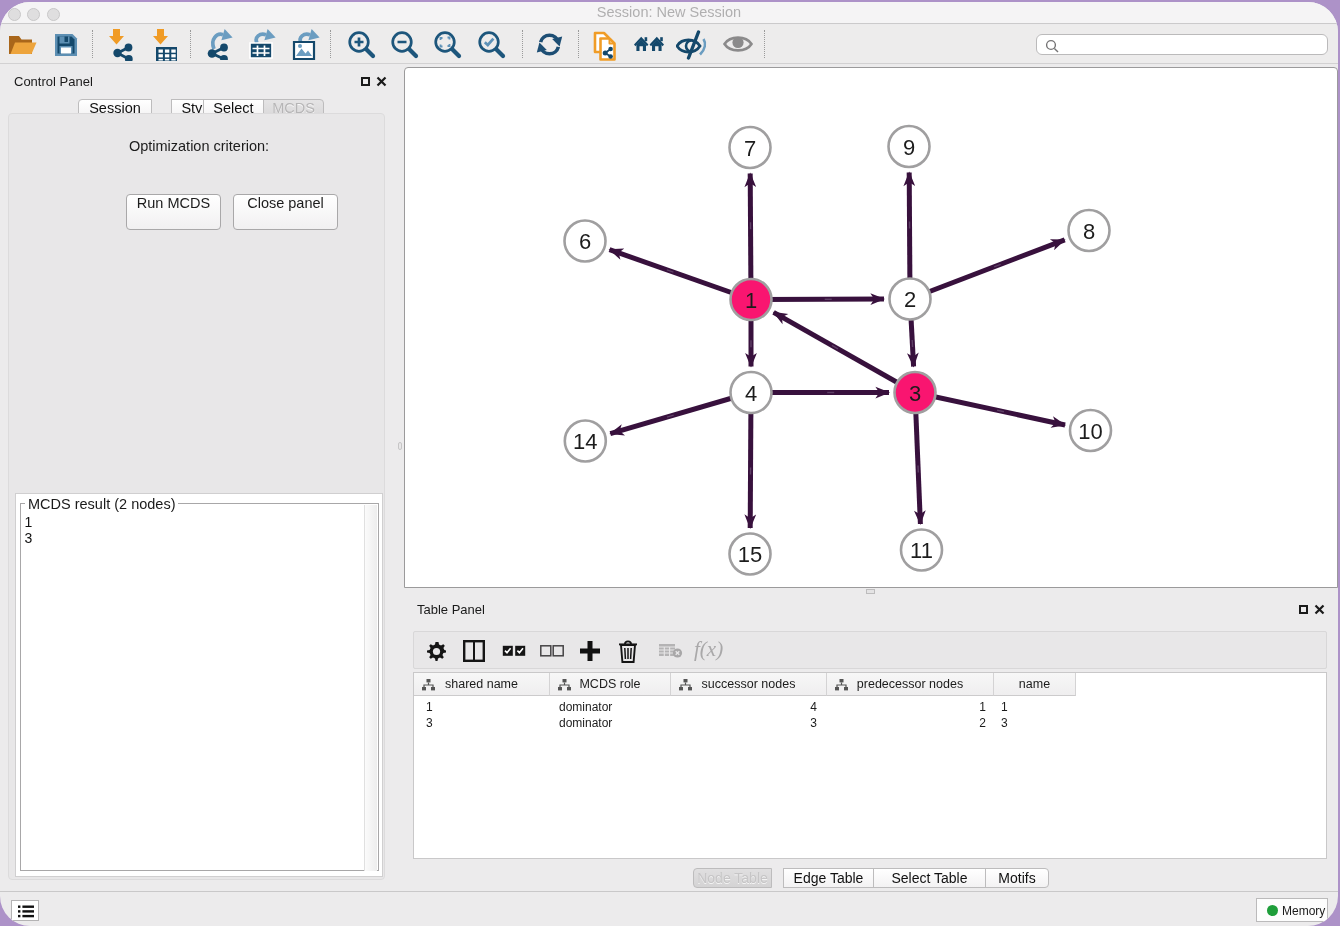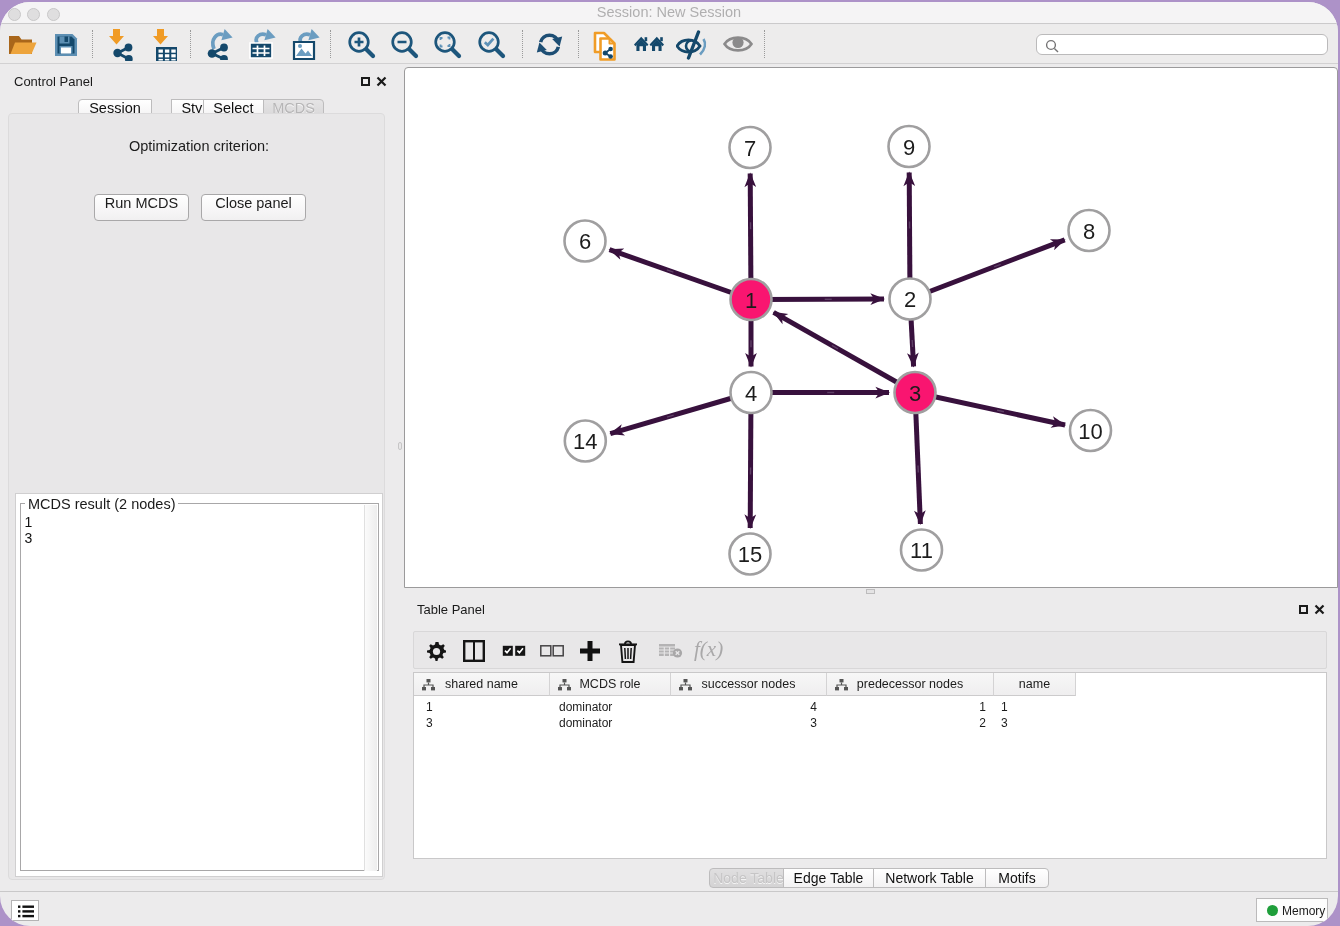--- a/index.html
+++ b/index.html
@@ -26,22 +26,22 @@
 .cp-title { position:absolute; left:14px; top:72px; font-size:13px; color:#1a1a1a; }
 .panel-sq { position:absolute; width:9px; height:9px; border:2px solid #1a1a1a; }
 .tab { position:absolute; top:97px; height:20px; font-size:14.5px; color:#111; text-align:center;
   background:linear-gradient(#ffffff,#f3f2f3); border:1px solid #bdbcbd; line-height:17px; }
 .tab.sel { background:linear-gradient(#e5e4e5,#d8d7d8); color:#b6b5b6; text-shadow:0 1px 0 #fafafa; }
 .cp-content { position:absolute; left:8px; top:111px; width:377px; height:767px;
   background:#e8e7e8; border:1px solid #dcdbdc; border-radius:4px; }
 .opt-label { position:absolute; left:14px; top:136px; width:370px; text-align:center; font-size:14.5px; color:#1c1c1c; }
 .cp-select { position:absolute; left:44px; top:160px; width:310px; height:19px; background:#fff;
   border:1px solid #a9a8a9; border-radius:4px; font-size:14.5px; color:#1c1c1c; line-height:17px; padding-left:9px; }
-.cp-btn { position:absolute; top:192px; height:27px; background:linear-gradient(#ffffff,#f1f0f1);
-  border:1px solid #a9a8a9; border-radius:4px; font-size:14.5px; color:#1c1c1c; text-align:center; line-height:17px; }
+.cp-btn { position:absolute; top:192px; height:36px; background:linear-gradient(#ffffff,#f1f0f1);
+  border:1px solid #a9a8a9; border-radius:4px; font-size:14.5px; color:#1c1c1c; text-align:center; line-height:17px;margin-left:32px; }
 .result-box { position:absolute; left:15px; top:491px; width:368px; height:384px; background:#fff;
   border:1px solid #d0cfd0; }
 .fieldset { position:absolute; left:4px; top:9px; width:359px; height:368px;
   border:1px solid #a8a7a8; }
 .fieldset-label { position:absolute; left:4px; top:-8px; background:#fff; padding:0 3px;
   font-size:14.5px; color:#1a1a1a; }
 .scrolltrack { position:absolute; right:1px; top:1px; width:13px; height:366px;
   background:linear-gradient(to right,#fbfbfb,#ededed); border-left:1px solid #e0e0e0; }
 
 .netwin { position:absolute; left:404px; top:65px; width:934px; height:521px;
@@ -403,23 +403,23 @@
     <div class="td" style="left:145px; top:26px;">dominator</div>
     <div class="td" style="left:257px; top:26px; width:146px; text-align:right;">4</div>
     <div class="td" style="left:413px; top:26px; width:159px; text-align:right;">1</div>
     <div class="td" style="left:587px; top:26px;">1</div>
     <div class="td" style="left:12px;  top:42px;">3</div>
     <div class="td" style="left:145px; top:42px;">dominator</div>
     <div class="td" style="left:257px; top:42px; width:146px; text-align:right;">3</div>
     <div class="td" style="left:413px; top:42px; width:159px; text-align:right;">2</div>
     <div class="td" style="left:587px; top:42px;">3</div>
   </div>
-  <div class="btab sel" style="left:693px; width:79px; border-radius:4px 0 0 4px;margin-left:16px;">Node Table</div>
+  <div class="btab sel" style="left:693px; width:79px; border-radius:4px 0 0 4px;">Node Table</div>
   <div class="btab" style="left:783px; width:91px;">Edge Table</div>
-  <div class="btab" style="left:873px; width:113px;">Network Table</div>
+  <div class="btab" style="left:873px; width:113px;">Select Table</div>
   <div class="btab" style="left:985px; width:64px; border-radius:0 4px 4px 0;">Motifs</div>
 
   <div class="statusline"></div>
   <div class="status-btn">
     <svg class="abs" style="left:6px; top:4px;" width="16" height="13" viewBox="0 0 16 13">
       <g fill="#111">
           <rect x="0" y="0.5" width="2.4" height="2.4"></rect>
           <rect x="0" y="5.2" width="2.4" height="2.4"></rect>
           <rect x="0" y="9.9" width="2.4" height="2.4"></rect>
       <rect x="4.4" y="0.5" width="11.6" height="2.4"></rect>

